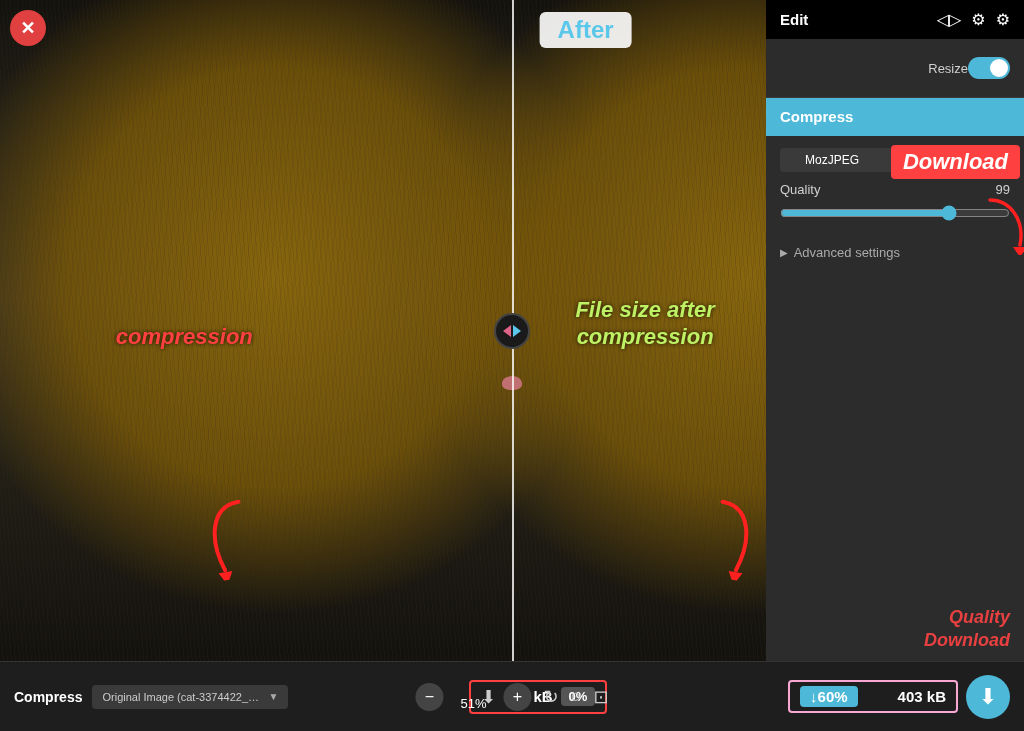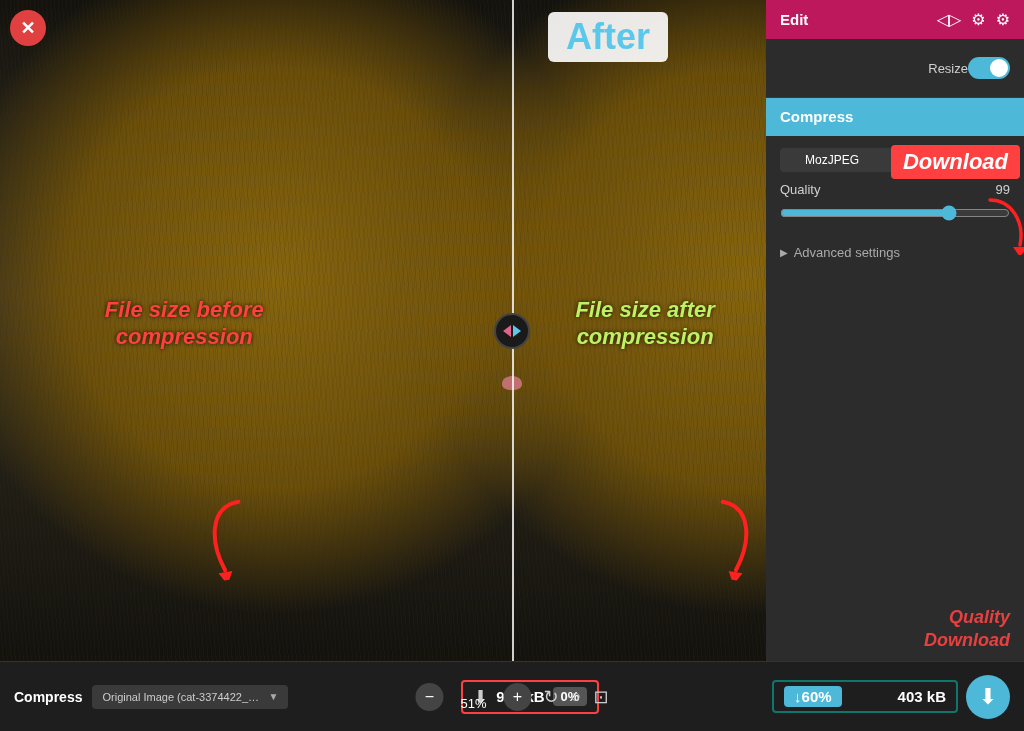--- a/index.html
+++ b/index.html
@@ -91,21 +91,21 @@
       padding: 4px 18px;
       border-radius: 6px;
       z-index: 5;
     }
 
     .after-label {
       position: absolute;
       top: 12px;
       left: 50%;
       transform: translateX(30%);
-      font-size: 36px;
+      font-size: 24px;
       font-weight: 700;
       color: #5bc8eb;
       background: rgba(255,255,255,0.9);
       padding: 4px 18px;
       border-radius: 6px;
       z-index: 5;
     }
 
     
     .close-button {
@@ -165,21 +165,21 @@
       right: 0;
       width: 258px;
       background: #2c2c2c;
       height: 100%;
       z-index: 15;
       display: flex;
       flex-direction: column;
     }
 
     .panel-edit-header {
-      background: #be185d;
+      background: #000000;
       padding: 10px 14px;
       display: flex;
       align-items: center;
       justify-content: space-between;
     }
 
     .panel-edit-title {
       color: white;
       font-size: 15px;
       font-weight: 600;
@@ -416,22 +416,22 @@
     .control-icon {
       color: #ccc;
       font-size: 18px;
       cursor: pointer;
     }
 
     
     .after-stats {
       display: flex;
       align-items: center;
-      gap: 16px;
-      border: 2px solid #0f766e;
+      gap: 0;
+      border: 2px solid #f9a8d4;
       padding: 4px 10px;
       border-radius: 4px;
       text-align: right;
     }
 
     .after-percent {
       background: #4db8d8;
       color: white;
       font-size: 15px;
       font-weight: 700;
@@ -561,21 +561,21 @@
 
     <div class="split-line"></div>
     <div class="split-handle">
       <div class="split-handle-inner">
         <div class="split-handle-arrow-left"></div>
         <div class="split-handle-arrow-right"></div>
       </div>
     </div>
 
     <div class="annotation-before">
-      <span>File size before</span><br>
+      <br>
       <span>compression</span>
     </div>
 
     <div class="annotation-after">
       <span>File size after</span><br>
       <span>compression</span>
     </div>
 
     <div class="arrow-svg-before">
       <svg width="60" height="80" viewBox="0 0 60 80">

